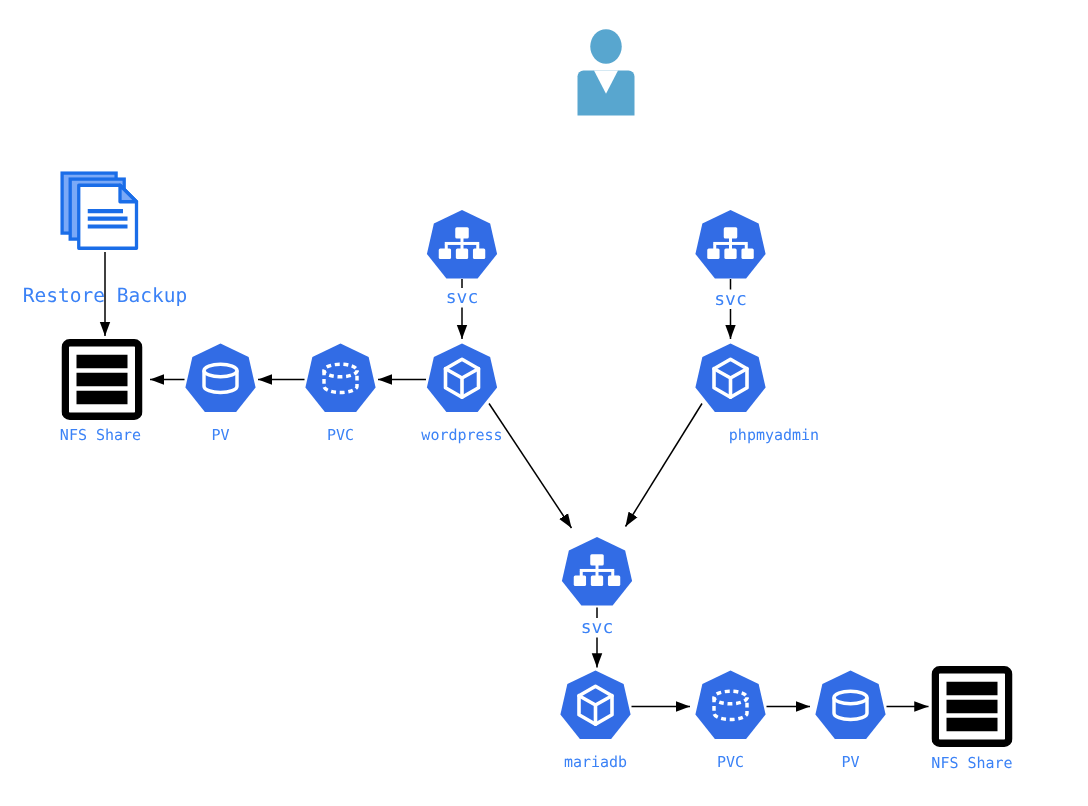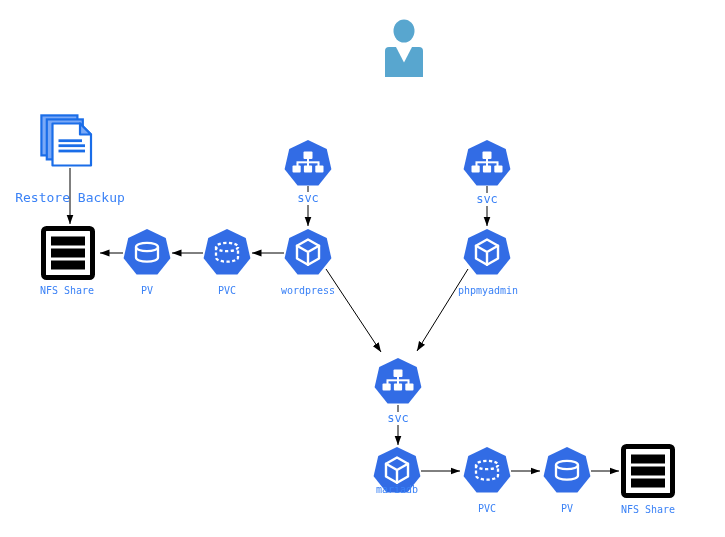--- a/index.html
+++ b/index.html
@@ -122,22 +122,22 @@
       </svg></div>
   <div class="node" style="left:621px;top:444px"><svg width="54" height="54" viewBox="0 0 54 54">
         <use href="#sym-nfs" xlink:href="#sym-nfs"></use>
       </svg></div>
 
   <div class="lbl small" style="left:70px;top:191px">Restore Backup</div>
   <div class="lbl" style="left:67px;top:283px">NFS Share</div>
   <div class="lbl" style="left:147px;top:283px">PV</div>
   <div class="lbl" style="left:227px;top:283px">PVC</div>
   <div class="lbl" style="left:308px;top:283px">wordpress</div>
-  <div class="lbl" style="left:488px;top:283px">phpmyadmin</div>
-  <div class="lbl" style="left:397px;top:482px">mariadb</div>
+  <div class="lbl" style="left:516px;top:283px">phpmyadmin</div>
+  <div class="lbl" style="left:397px;top:501px">mariadb</div>
   <div class="lbl" style="left:487px;top:501px">PVC</div>
   <div class="lbl" style="left:567px;top:501px">PV</div>
   <div class="lbl" style="left:648px;top:502px">NFS Share</div>
 
   <svg class="connectors" width="725" height="537" viewBox="0 0 725 537">
     <defs>
       <marker id="arrow" markerWidth="10" markerHeight="8" refX="9.5" refY="4" orient="auto" markerUnits="userSpaceOnUse">
         <path d="M0,0.5 L9.5,4 L0,7.5 Z" fill="#000"></path>
       </marker>
     </defs>

